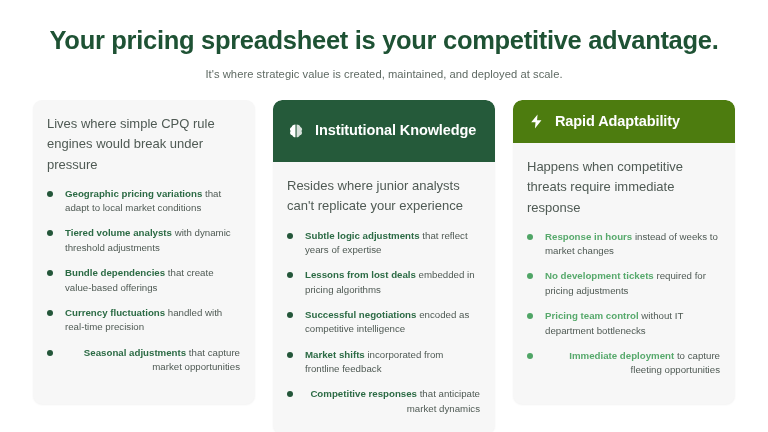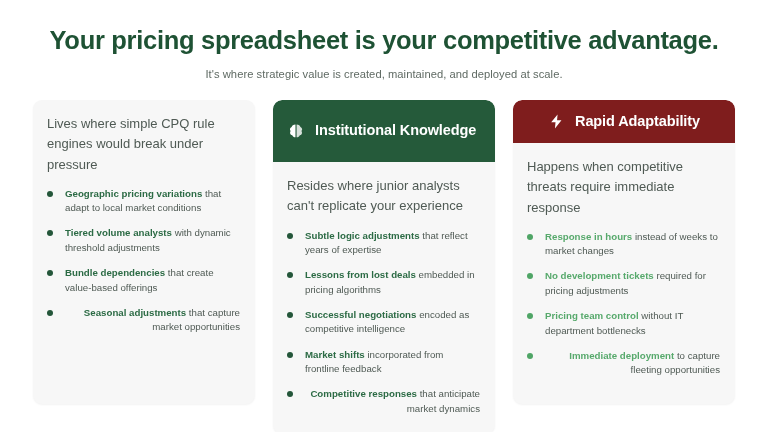--- a/index.html
+++ b/index.html
@@ -66,21 +66,21 @@
 
   .card-header {
     display: flex;
     align-items: center;
     gap: 9px;
     padding: 13px 15px 14px 13px;
     border-radius: 9px 9px 0 0;
   }
 
   .card-header.dark { background: #255a3a; min-height: 62px; }
-  .card-header.light { background: #7f1d1d; min-height: 43px; padding-top: 11px; padding-bottom: 11px; justify-content: center; }
+  .card-header.light { background: #4d7c0f; min-height: 43px; padding-top: 11px; padding-bottom: 11px; }
 
   .header-icon {
     flex: 0 0 auto;
     width: 20px;
     height: 20px;
     display: flex;
     align-items: center;
     justify-content: center;
     color: #ffffff;
   }
@@ -160,20 +160,24 @@
               <span class="bullet-dot dot-dark"></span>
               <span class="bullet-text"><span class="bullet-strong strong-dark">Geographic pricing variations</span><span> that adapt to local market conditions</span></span>
             </li>
             <li class="bullet-item">
               <span class="bullet-dot dot-dark"></span>
               <span class="bullet-text"><span class="bullet-strong strong-dark">Tiered volume analysts</span><span> with dynamic threshold adjustments</span></span>
             </li>
             <li class="bullet-item">
               <span class="bullet-dot dot-dark"></span>
               <span class="bullet-text"><span class="bullet-strong strong-dark">Bundle dependencies</span><span> that create value-based offerings</span></span>
+            </li>
+            <li class="bullet-item">
+              <span class="bullet-dot dot-dark"></span>
+              <span class="bullet-text"><span class="bullet-strong strong-dark">Currency fluctuations</span><span> handled with real-time precision</span></span>
             </li>
             <li class="bullet-item">
               <span class="bullet-dot dot-dark"></span>
               <span class="bullet-text"><span class="bullet-strong strong-dark">Seasonal adjustments</span><span> that capture market opportunities</span></span>
             </li>
           </ul>
         </div>
       </div>
       <div class="card">
         <div class="card-header dark">

